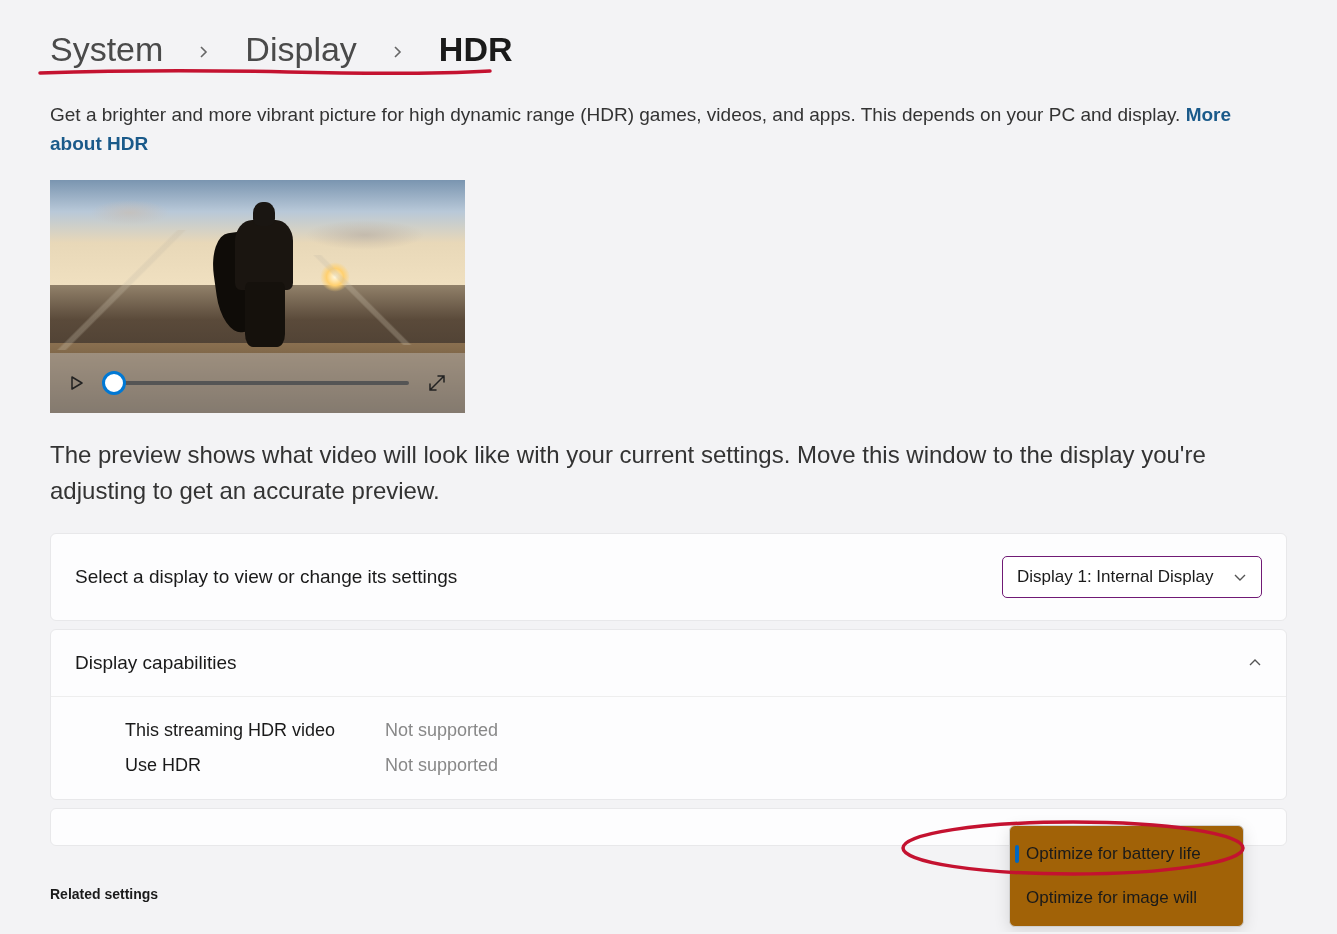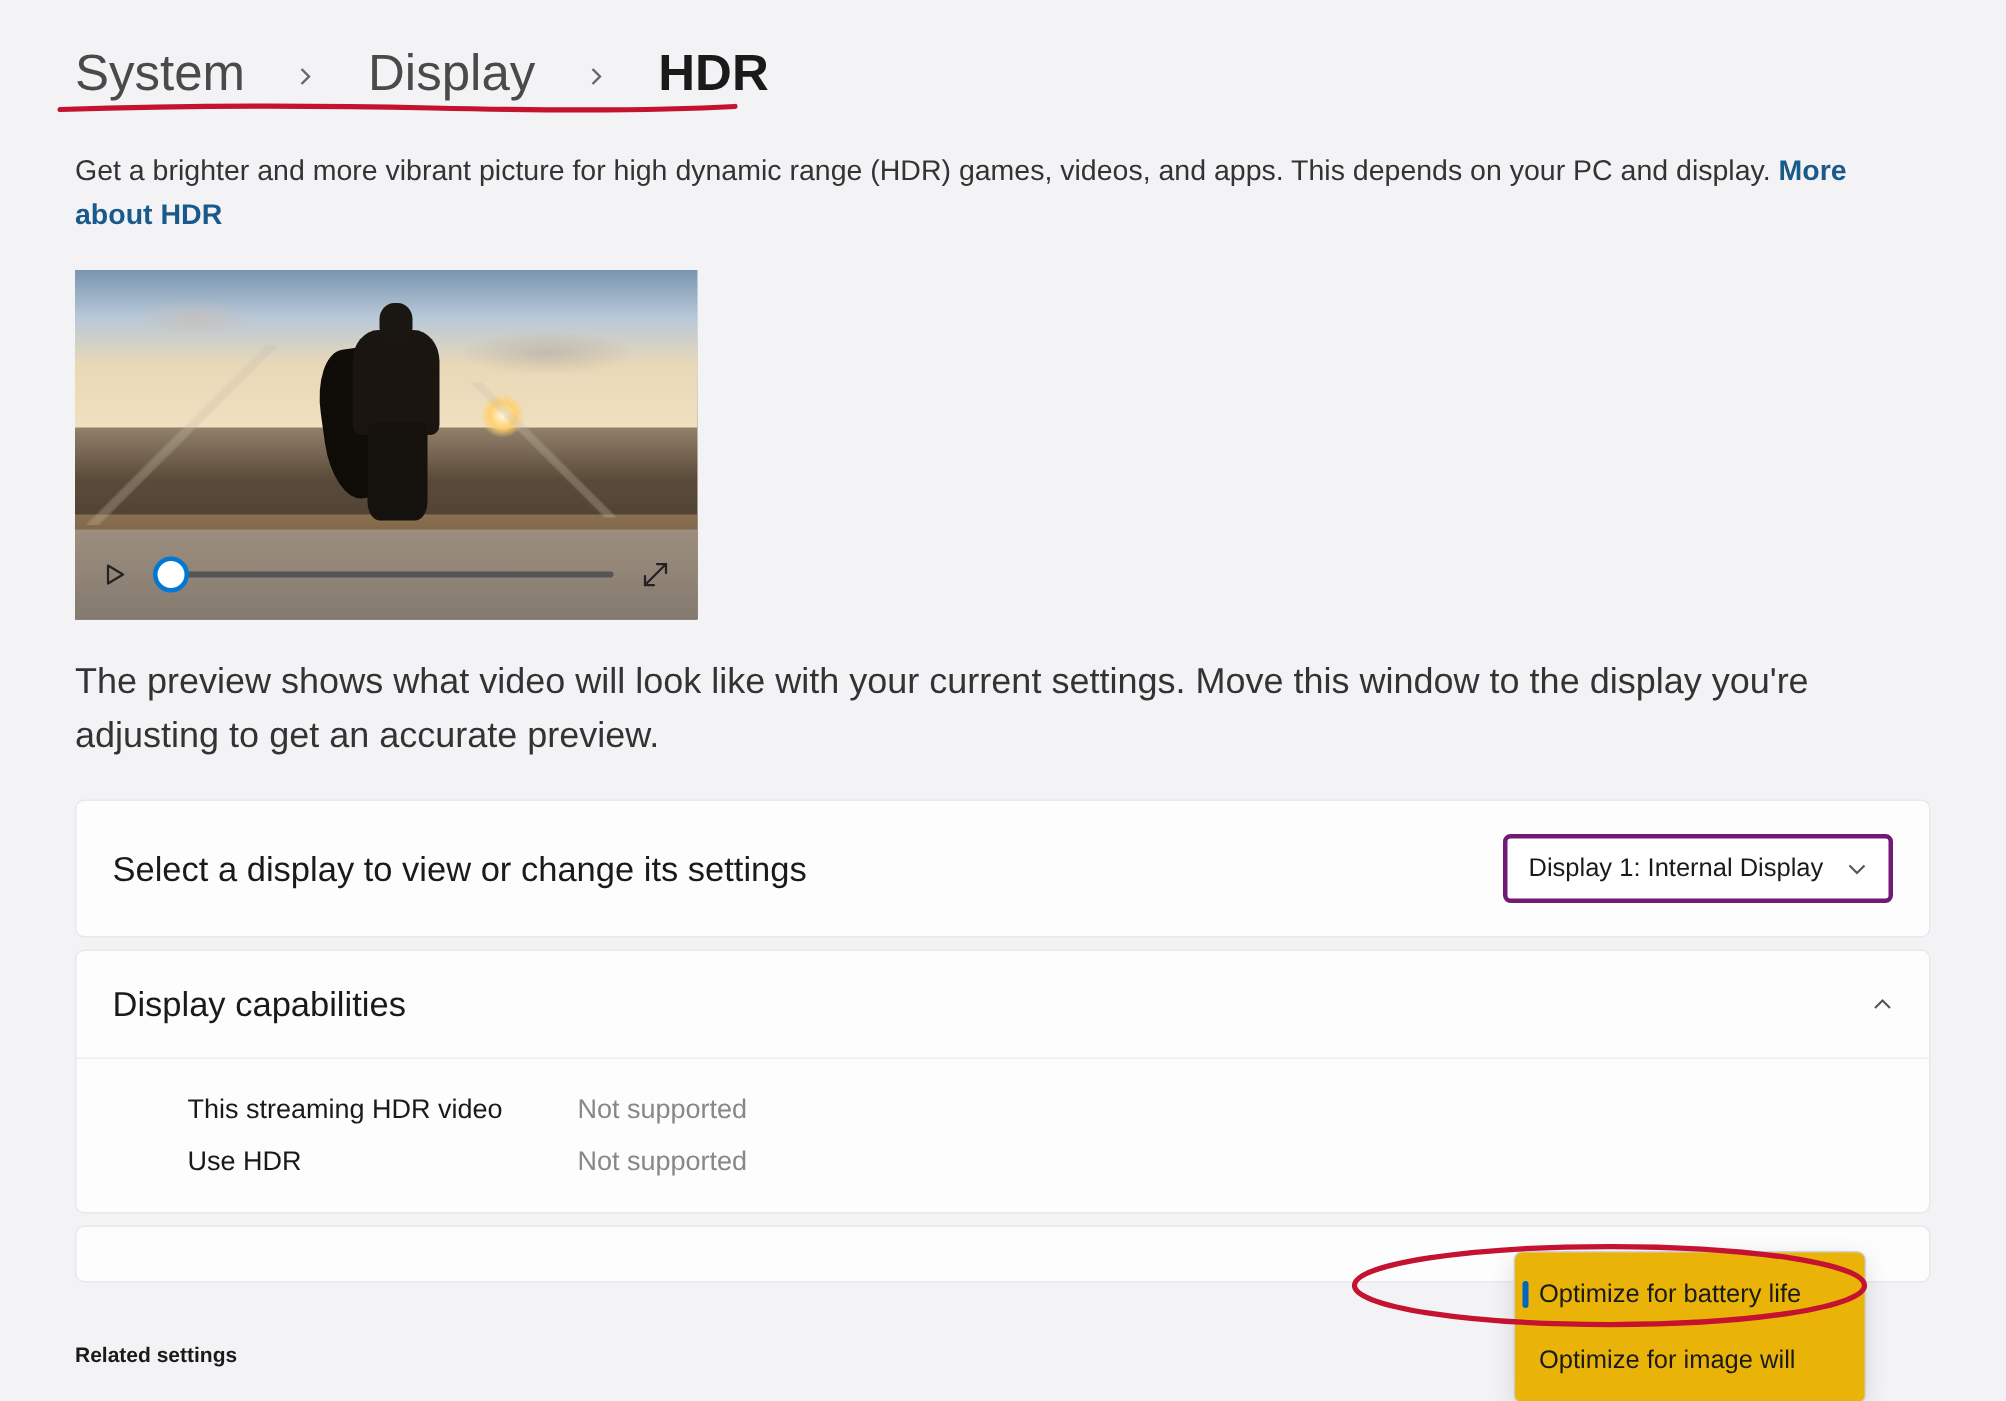--- a/index.html
+++ b/index.html
@@ -187,31 +187,31 @@
       background: #fdfdfe;
       border: 1px solid #e8e8ea;
       border-radius: 6px;
       padding: 22px 24px;
       margin-bottom: 8px;
       display: flex;
       align-items: center;
       justify-content: space-between;
     }
     .settings-card-label {
-      font-size: 23px;
+      font-size: 19px;
       color: #1a1a1a;
     }
     .settings-card-sublabel {
       font-size: 15px;
       color: #666;
       margin-top: 4px;
     }
     .dropdown {
       background: #fff;
-      border: 3px solid #701a75;
+      border: 1px solid #701a75;
       border-radius: 5px;
       padding: 10px 14px;
       font-size: 17px;
       display: flex;
       align-items: center;
       gap: 14px;
       cursor: pointer;
       min-width: 260px;
       justify-content: space-between;
     }
@@ -259,21 +259,21 @@
     }
     .battery-text { flex: 1; }
     .battery-title {
       font-size: 18px;
       color: #1a1a1a;
     }
     .dropdown-menu {
       position: absolute;
       right: 42px;
       top: 16px;
-      background: #eab308;
+      background: #a16207;
       border: 1px solid #d0d0d0;
       border-radius: 6px;
       box-shadow: 0 4px 16px rgba(0,0,0,0.12);
       min-width: 235px;
       padding: 6px 0;
       z-index: 10;
     }
     .dropdown-option {
       padding: 12px 18px 12px 16px;
       font-size: 17px;

